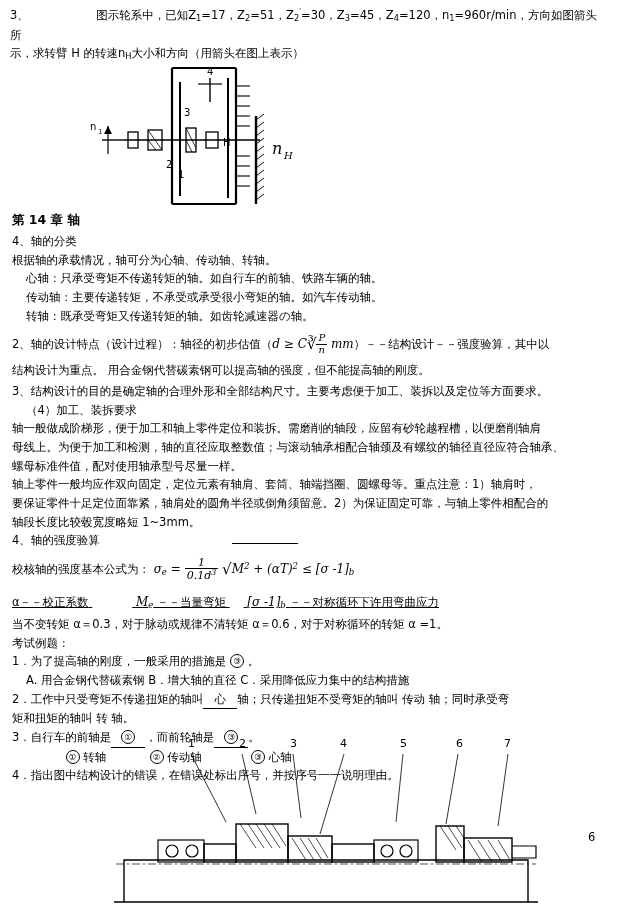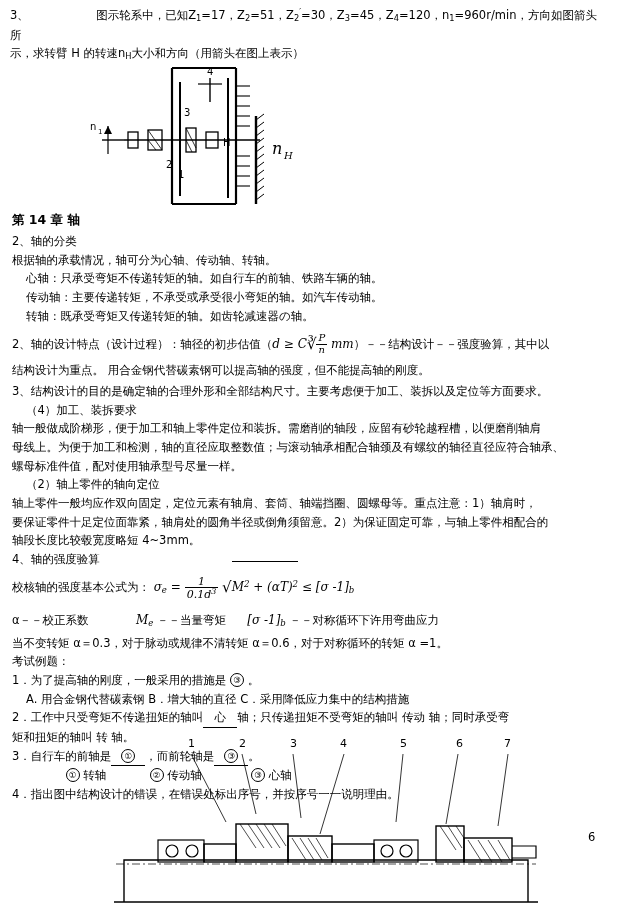--- a/index.html
+++ b/index.html
@@ -206,56 +206,55 @@
     <text x="163" y="90" font-size="10" font-family="DejaVu Sans">H</text>
     <text x="106" y="112" font-size="10" font-family="DejaVu Sans">2</text>
     <text x="118" y="122" font-size="10" font-family="DejaVu Sans">1</text>
     <text x="212" y="98" font-size="16" font-family="DejaVu Serif" font-style="italic">n</text>
     <text x="224" y="103" font-size="10" font-family="DejaVu Serif" font-style="italic">H</text>
   </svg>
 
   <div class="chapter-title">第 14 章 轴</div>
 
   <div class="content">
-    <p>2、轴的分类</p>
+    <p>4、轴的分类</p>
     <p>根据轴的承载情况，轴可分为心轴、传动轴、转轴。</p>
     <p class="ind2">心轴：只承受弯矩不传递转矩的轴。如自行车的前轴、铁路车辆的轴。</p>
     <p class="ind2">传动轴：主要传递转矩，不承受或承受很小弯矩的轴。如汽车传动轴。</p>
     <p class="ind2">转轴：既承受弯矩又传递转矩的轴。如齿轮减速器の轴。</p>
 
     <div class="gap"></div>
 
     <p style="line-height:2.0;">
       <span>2、轴的设计特点（设计过程）：轴径的初步估值（</span><span class="eq-block">d ≥ C<span class="sqrt-sign">∛</span><span class="frac"><span class="num">P</span><span class="den">n</span></span>&nbsp;mm</span><span>）－－结构设计－－强度验算，其中以</span>
     </p>
     <p style="line-height:2.0;">结构设计为重点。  用合金钢代替碳素钢可以提高轴的强度，但不能提高轴的刚度。</p>
 
     <p>3、结构设计的目的是确定轴的合理外形和全部结构尺寸。主要考虑便于加工、装拆以及定位等方面要求。</p>
     <p class="ind2">（4）加工、装拆要求</p>
     <p>轴一般做成阶梯形，便于加工和轴上零件定位和装拆。需磨削的轴段，应留有砂轮越程槽，以便磨削轴肩</p>
     <p>母线上。为便于加工和检测，轴的直径应取整数值；与滚动轴承相配合轴颈及有螺纹的轴径直径应符合轴承、</p>
     <p>螺母标准件值，配对使用轴承型号尽量一样。</p>
-    <p class="ind2">（2）轴上零件的轴向定位</p>
     <p>轴上零件一般均应作双向固定，定位元素有轴肩、套筒、轴端挡圈、圆螺母等。重点注意：1）轴肩时，</p>
     <p>要保证零件十足定位面靠紧，轴肩处的圆角半径或倒角须留意。2）为保证固定可靠，与轴上零件相配合的</p>
-    <p>轴段长度比较毂宽度略短 4~3mm。</p>
+    <p>轴段长度比较毂宽度略短 1~3mm。</p>
 
     <p>4、轴的强度验算</p>
 
     <p style="line-height:2.6;">
       <span>校核轴的强度基本公式为：</span>
       <span class="eq-block">
         σ<sub>e</sub> =
         <span class="frac" style="font-size:11px;"><span class="num">1</span><span class="den">0.1d<sup>3</sup></span></span>
         <span class="sqrt-sign">√</span><span style="border-top:1px solid #000;padding-top:18px;">M<sup>2</sup> + (αT)<sup>2</sup></span>
         ≤ [σ -1]<sub>b</sub>
       </span>
     </p>
 
-    <p style="line-height:2.2;">
+    <p style="line-height:2.2;text-decoration:underline;">
       <span>α－－校正系数</span>
       <span style="display:inline-block;width:40px;"></span>
       <span class="eq-block">M<sub>e</sub></span>
       <span>－－当量弯矩</span>
       <span style="display:inline-block;width:14px;"></span>
       <span class="eq-block">[σ -1]<sub>b</sub></span>
       <span>－－对称循环下许用弯曲应力</span>
     </p>
     <p>当不变转矩  α＝0.3，对于脉动或规律不清转矩 α＝0.6，对于对称循环的转矩 α =1。</p>
 

